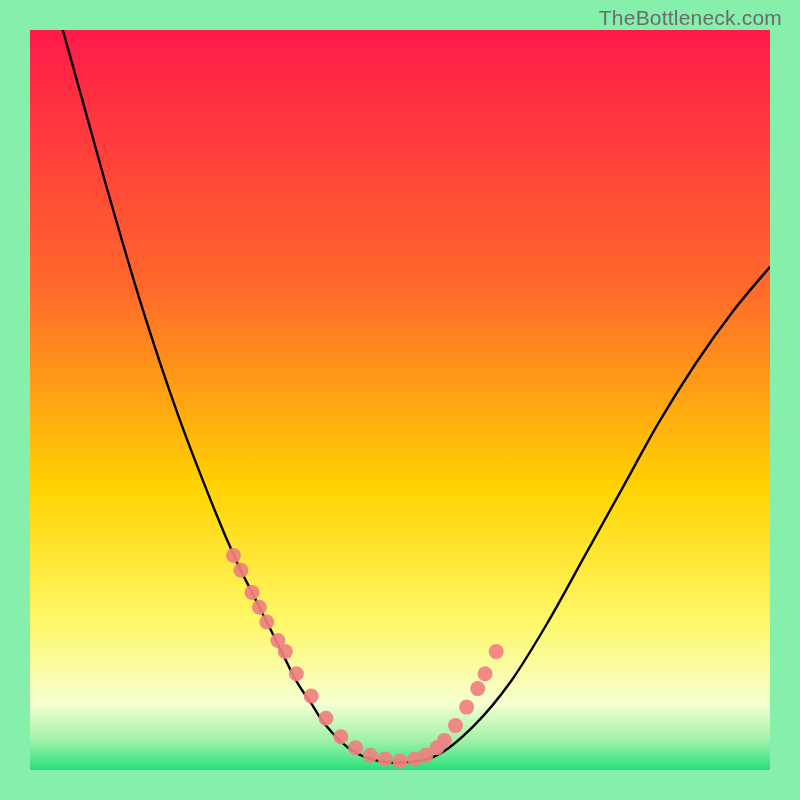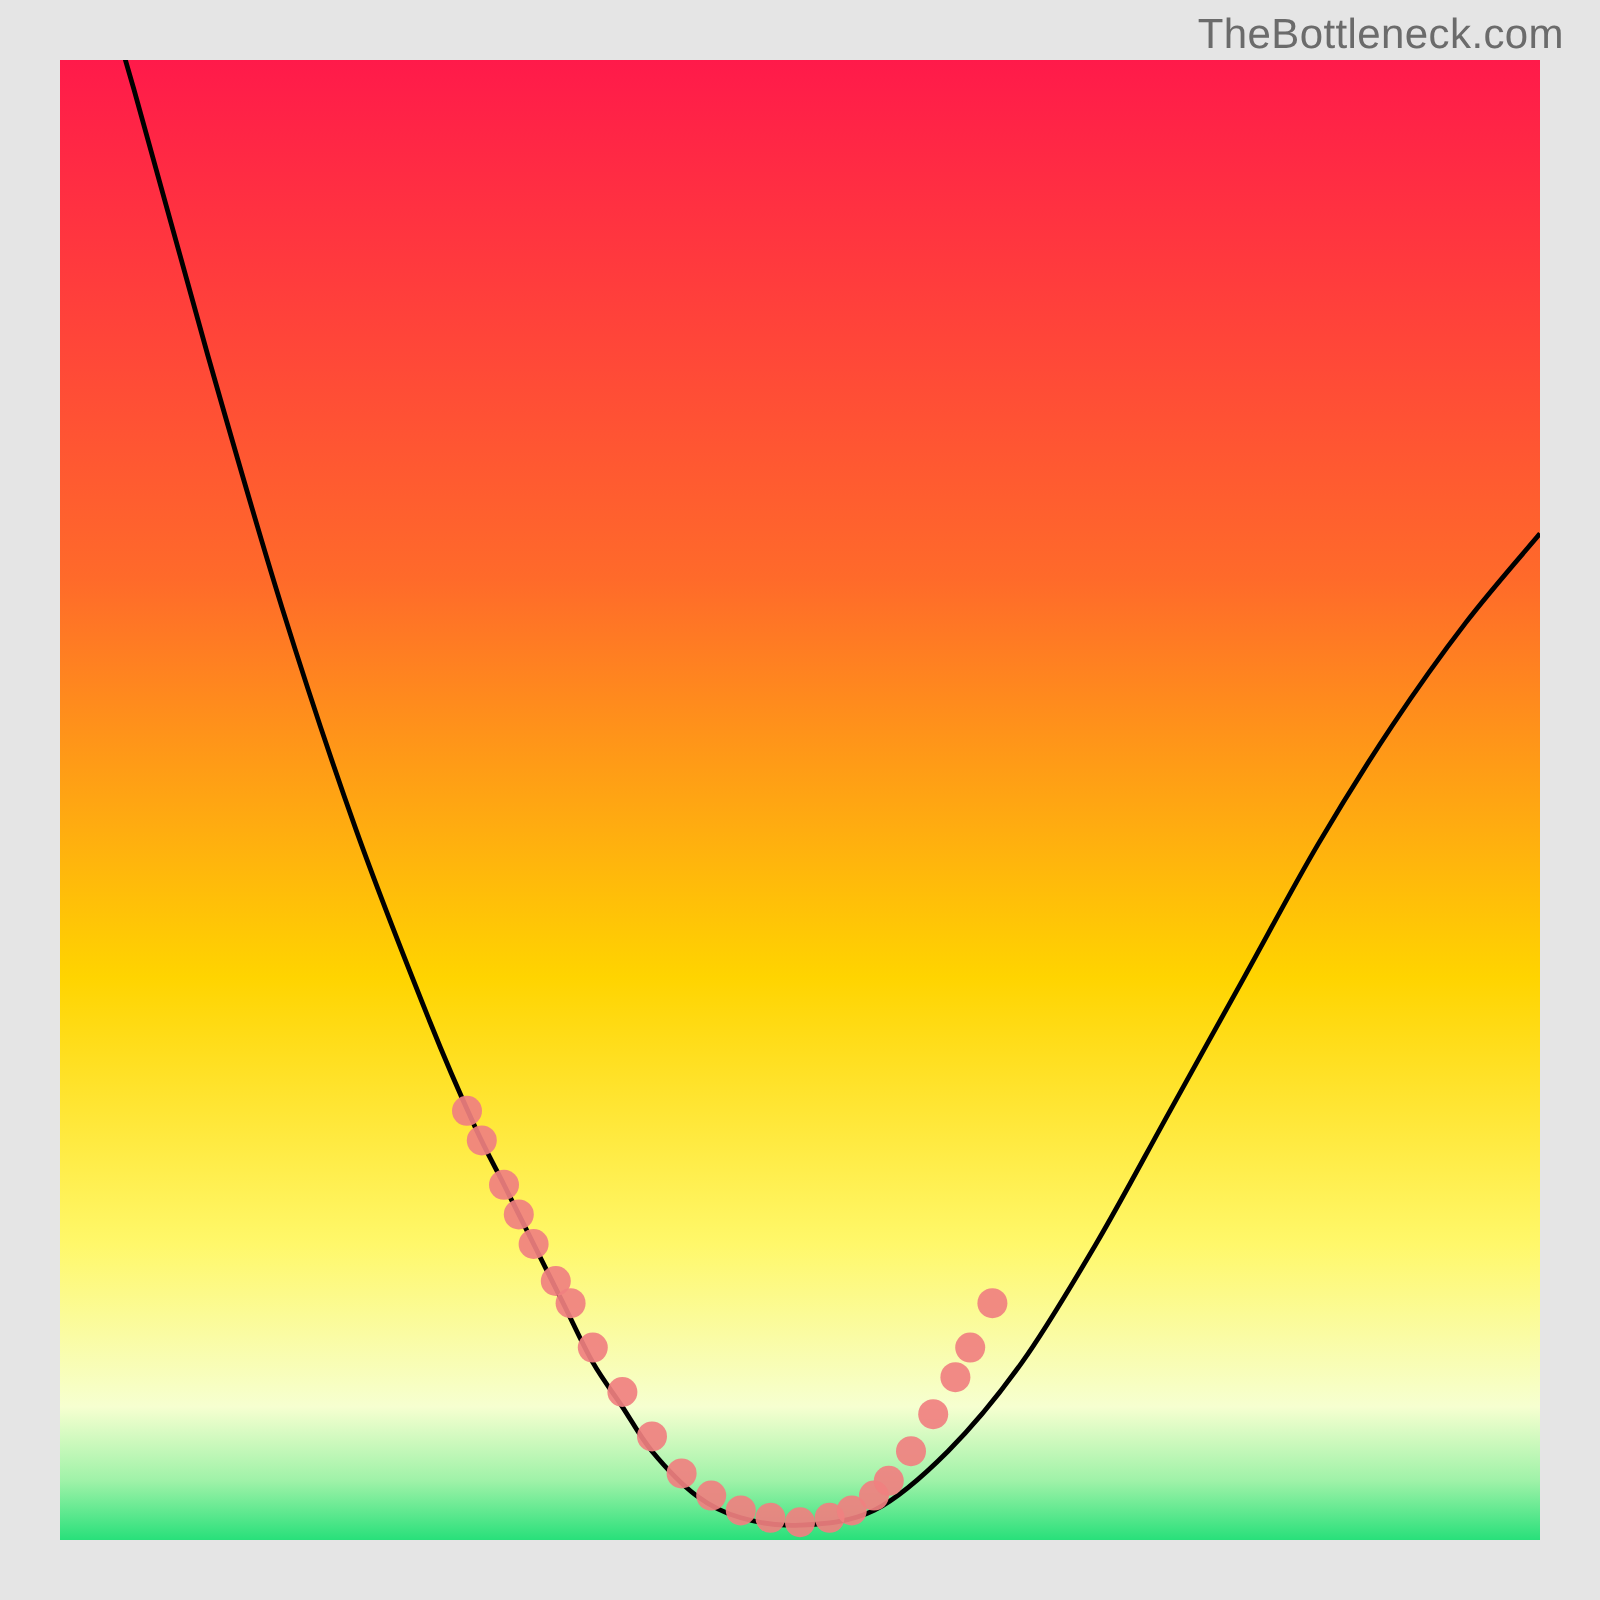--- a/index.html
+++ b/index.html
@@ -10,21 +10,21 @@
     overflow: hidden;
     background: #000;
     font-family: Arial, Helvetica, sans-serif;
   }
   .frame {
     position: absolute;
     top: 0;
     left: 0;
     width: 800px;
     height: 800px;
-    background: #e5e5e5;
+    background: #86efac;
   }
   .plot {
     position: absolute;
     top: 30px;
     left: 30px;
     width: 740px;
     height: 740px;
     overflow: hidden;
   }
   .grad {

